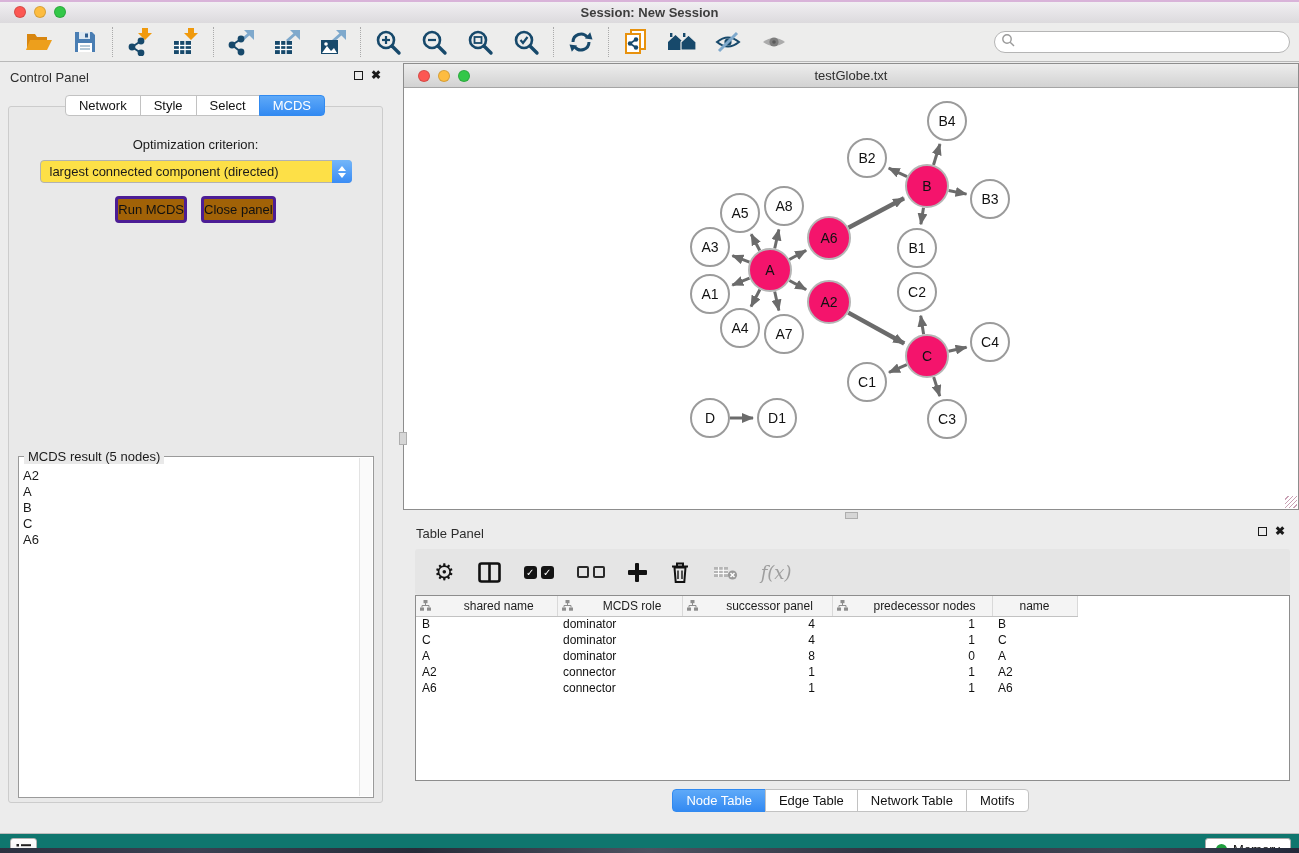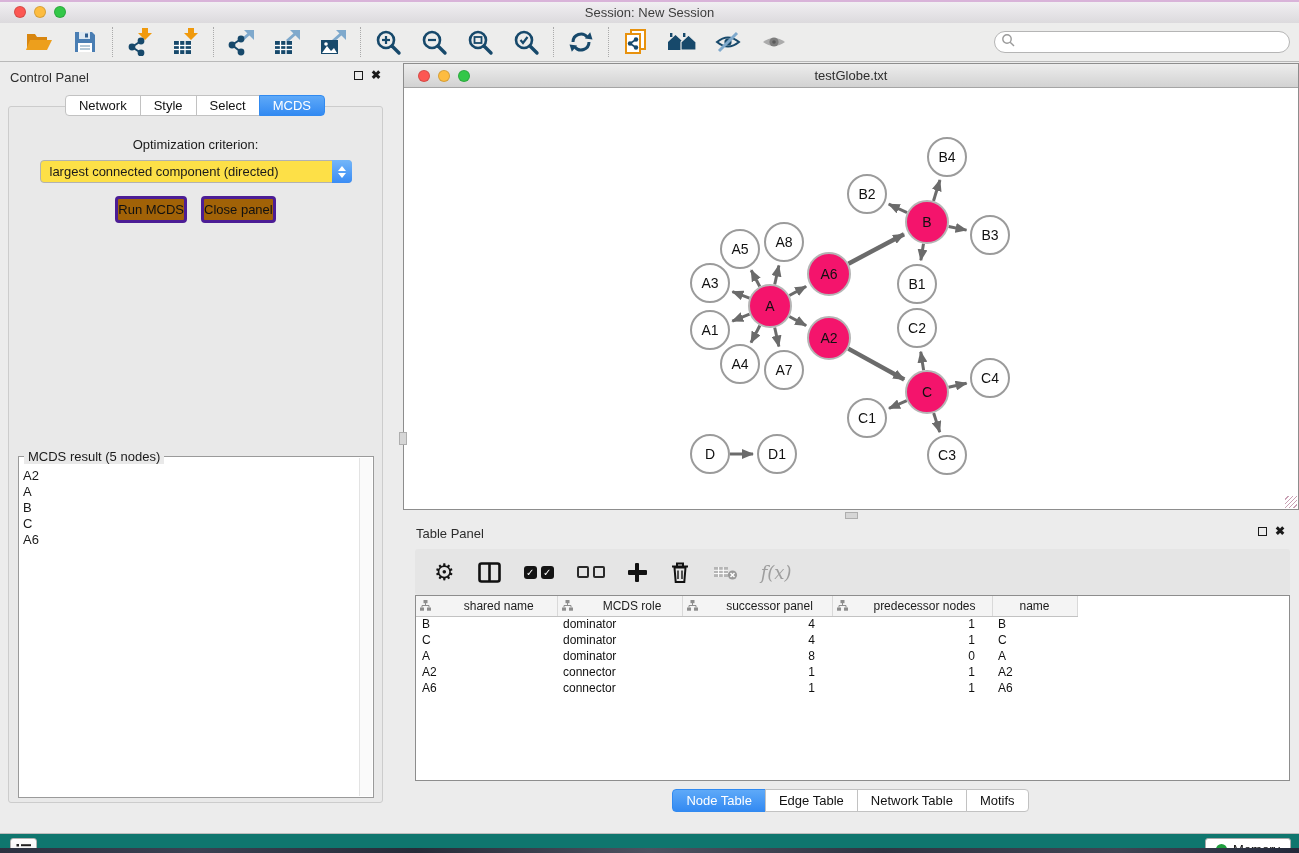--- a/index.html
+++ b/index.html
@@ -3,21 +3,21 @@
 <meta charset="utf-8">
 <style>
   * { box-sizing: border-box; }
   html,body { margin:0; padding:0; }
   body {
     width:1299px; height:853px; position:relative; overflow:hidden;
     font-family:"Liberation Sans", sans-serif; background:#ececec; color:#1a1a1a;
   }
   
   .titlebar{position:absolute;top:0;left:0;right:0;height:28px;
-    background:linear-gradient(#f1eff2,#d8d6d9);border-top:2px solid #d9b3d9;border-bottom:1px solid #b3b3b3;}
+    background:linear-gradient(#f1eff2,#d8d6d9);border-top:2px solid #d9b3d9;border-bottom:1px solid #b3b3b3;font-weight:bold;}
   .traffic{position:absolute;left:14px;top:4px;display:flex;gap:8px;}
   .light{width:12px;height:12px;border-radius:50%;border:1px solid rgba(0,0,0,.15);}
   .light.red{background:#fc5753}.light.yellow{background:#fdbc40}.light.green{background:#33c748}
   .titlebar .title{position:absolute;left:0;right:0;top:3px;text-align:center;font-size:13px;color:#3d3d3d;}
   
   .toolbar{position:absolute;top:23px;left:0;right:0;height:39px;background:#ededec;
     border-bottom:1px solid #b9b9b9;display:flex;align-items:center;padding-left:12px;}
   .tb-group{display:flex;align-items:center;gap:16px;padding:0 12px;}
   .tb-sep{width:1px;height:30px;border-left:1px dotted #aaa;}
   .tb-btn{display:flex;align-items:center;justify-content:center;width:30px;height:30px;cursor:default;}
@@ -50,21 +50,21 @@
   .result-box{position:absolute;left:9px;right:8px;top:349px;bottom:4px;background:#fff;border:1px solid #9a9a9a;}
   .result-legend{position:absolute;top:-8px;left:5px;background:#e9e9e9;padding:0 4px;font-size:13px;}
   .result-list{padding:11px 4px 0;font-size:13px;line-height:16px;}
   .result-scroll{position:absolute;top:1px;bottom:1px;right:1px;width:13px;background:#fafafa;border-left:1px solid #e3e3e3;}
   
   .net-window{position:absolute;left:403px;top:63px;width:896px;height:447px;background:#fff;border:1px solid #8d8d8d;}
   .net-titlebar{position:relative;height:24px;background:linear-gradient(#ededed,#d2d2d2);border-bottom:1px solid #a5a5a5;}
   .net-traffic{position:absolute;left:14px;top:6px;display:flex;gap:8px;}
   .net-traffic .light{width:12px;height:12px;}
   .net-titlebar .title{position:absolute;left:0;right:0;top:4px;text-align:center;font-size:13px;color:#2e2e2e;}
-  .net-canvas{position:absolute;left:0;top:25px;right:0;bottom:0;margin-top:36px;}
+  .net-canvas{position:absolute;left:0;top:25px;right:0;bottom:0;}
   .net-canvas svg{position:absolute;left:0;top:0;}
   .net-resize{position:absolute;right:1px;bottom:1px;width:12px;height:12px;
     background:repeating-linear-gradient(135deg,transparent 0 2px,#c9a0b4 2px 3px);}
   .grip-left{position:absolute;left:399px;top:432px;width:8px;height:13px;background:#d6d6d6;border:1px solid #aeaeae;z-index:5;}
   .grip-bottom{position:absolute;left:845px;top:512px;width:13px;height:7px;background:#d6d6d6;border:1px solid #aeaeae;z-index:5;}
   
   .table-panel{position:absolute;left:403px;top:520px;right:0;height:298px;}
   .tp-header{position:relative;height:26px;}
   .tp-header .ph-title{position:absolute;left:13px;top:6px;font-size:13px;color:#2d2d2d;}
   .tp-header .win-btns{right:14px;top:6px;}

